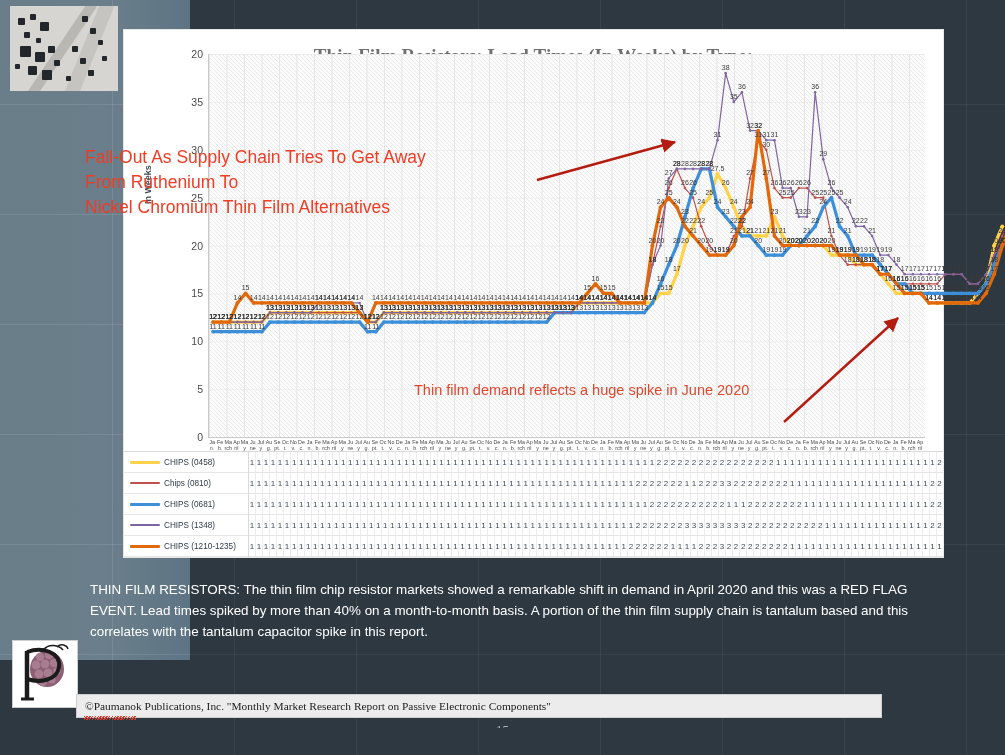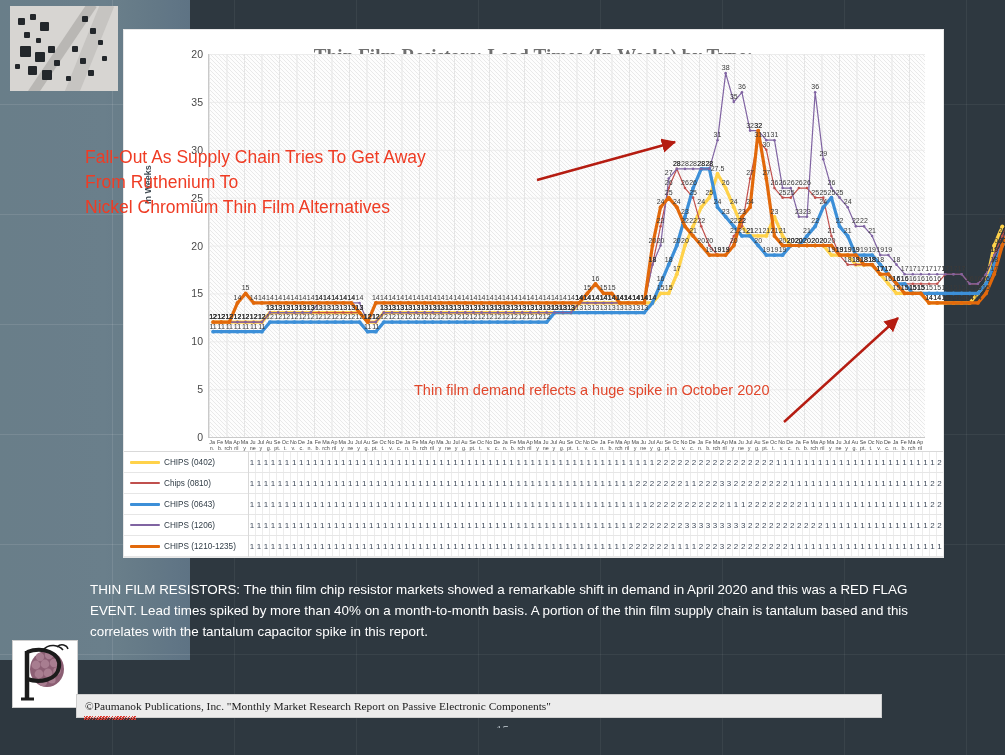--- a/index.html
+++ b/index.html
@@ -1235,48 +1235,48 @@
       <div class="xlab" style="left: 675.386px;">Dec.</div>
       <div class="xlab" style="left: 683.523px;">Jan.</div>
       <div class="xlab" style="left: 691.659px;">Feb.</div>
       <div class="xlab" style="left: 699.795px;">March</div>
       <div class="xlab" style="left: 707.932px;">April</div>
     </div>
 
   <div class="red-note" style="left:-39px;top:115px;width:470px;">Fall-Out As Supply Chain Tries To Get Away
 From Ruthenium To
 Nickel Chromium Thin Film Alternatives</div>
-  <div class="red-note2" style="left:290px;top:352px;">Thin film demand reflects a huge spike in October 2020</div>
+  <div class="red-note2" style="left:290px;top:352px;">Thin film demand reflects a huge spike in June 2020</div>
   <svg style="position:absolute;left:0;top:0;width:819px;height:527px;pointer-events:none;">
     <defs>
       <marker id="ah" markerWidth="7" markerHeight="7" refX="5.5" refY="3" orient="auto">
         <path d="M0,0 L6,3 L0,6 z" fill="#b51c11"></path>
       </marker>
     </defs>
     <line x1="413" y1="150" x2="551" y2="112" stroke="#b51c11" stroke-width="2.4" marker-end="url(#ah)"></line>
     <line x1="660" y1="392" x2="774" y2="288" stroke="#b51c11" stroke-width="2.4" marker-end="url(#ah)"></line>
   </svg>
 
   <div class="datatable">
     <div class="legend-col" id="legend-col">
         <div class="legend-row">
           <span class="swatch" style="background: rgb(255, 210, 74);"></span>
-          <span class="legend-label">CHIPS (0402)</span>
+          <span class="legend-label">CHIPS (0458)</span>
         </div>
         <div class="legend-row">
           <span class="swatch thin" style="background: rgb(192, 80, 77);"></span>
           <span class="legend-label">Chips (0810)</span>
         </div>
         <div class="legend-row">
           <span class="swatch" style="background: rgb(60, 143, 216);"></span>
-          <span class="legend-label">CHIPS (0643)</span>
+          <span class="legend-label">CHIPS (0681)</span>
         </div>
         <div class="legend-row">
           <span class="swatch thin" style="background: rgb(128, 100, 162);"></span>
-          <span class="legend-label">CHIPS (1206)</span>
+          <span class="legend-label">CHIPS (1348)</span>
         </div>
         <div class="legend-row">
           <span class="swatch" style="background: rgb(226, 105, 11);"></span>
           <span class="legend-label">CHIPS (1210-1235)</span>
         </div>
       </div>
     <div class="grid-col" id="grid-col">
         <div class="grid-row">
           <div class="cell">1</div>
           <div class="cell">1</div>

